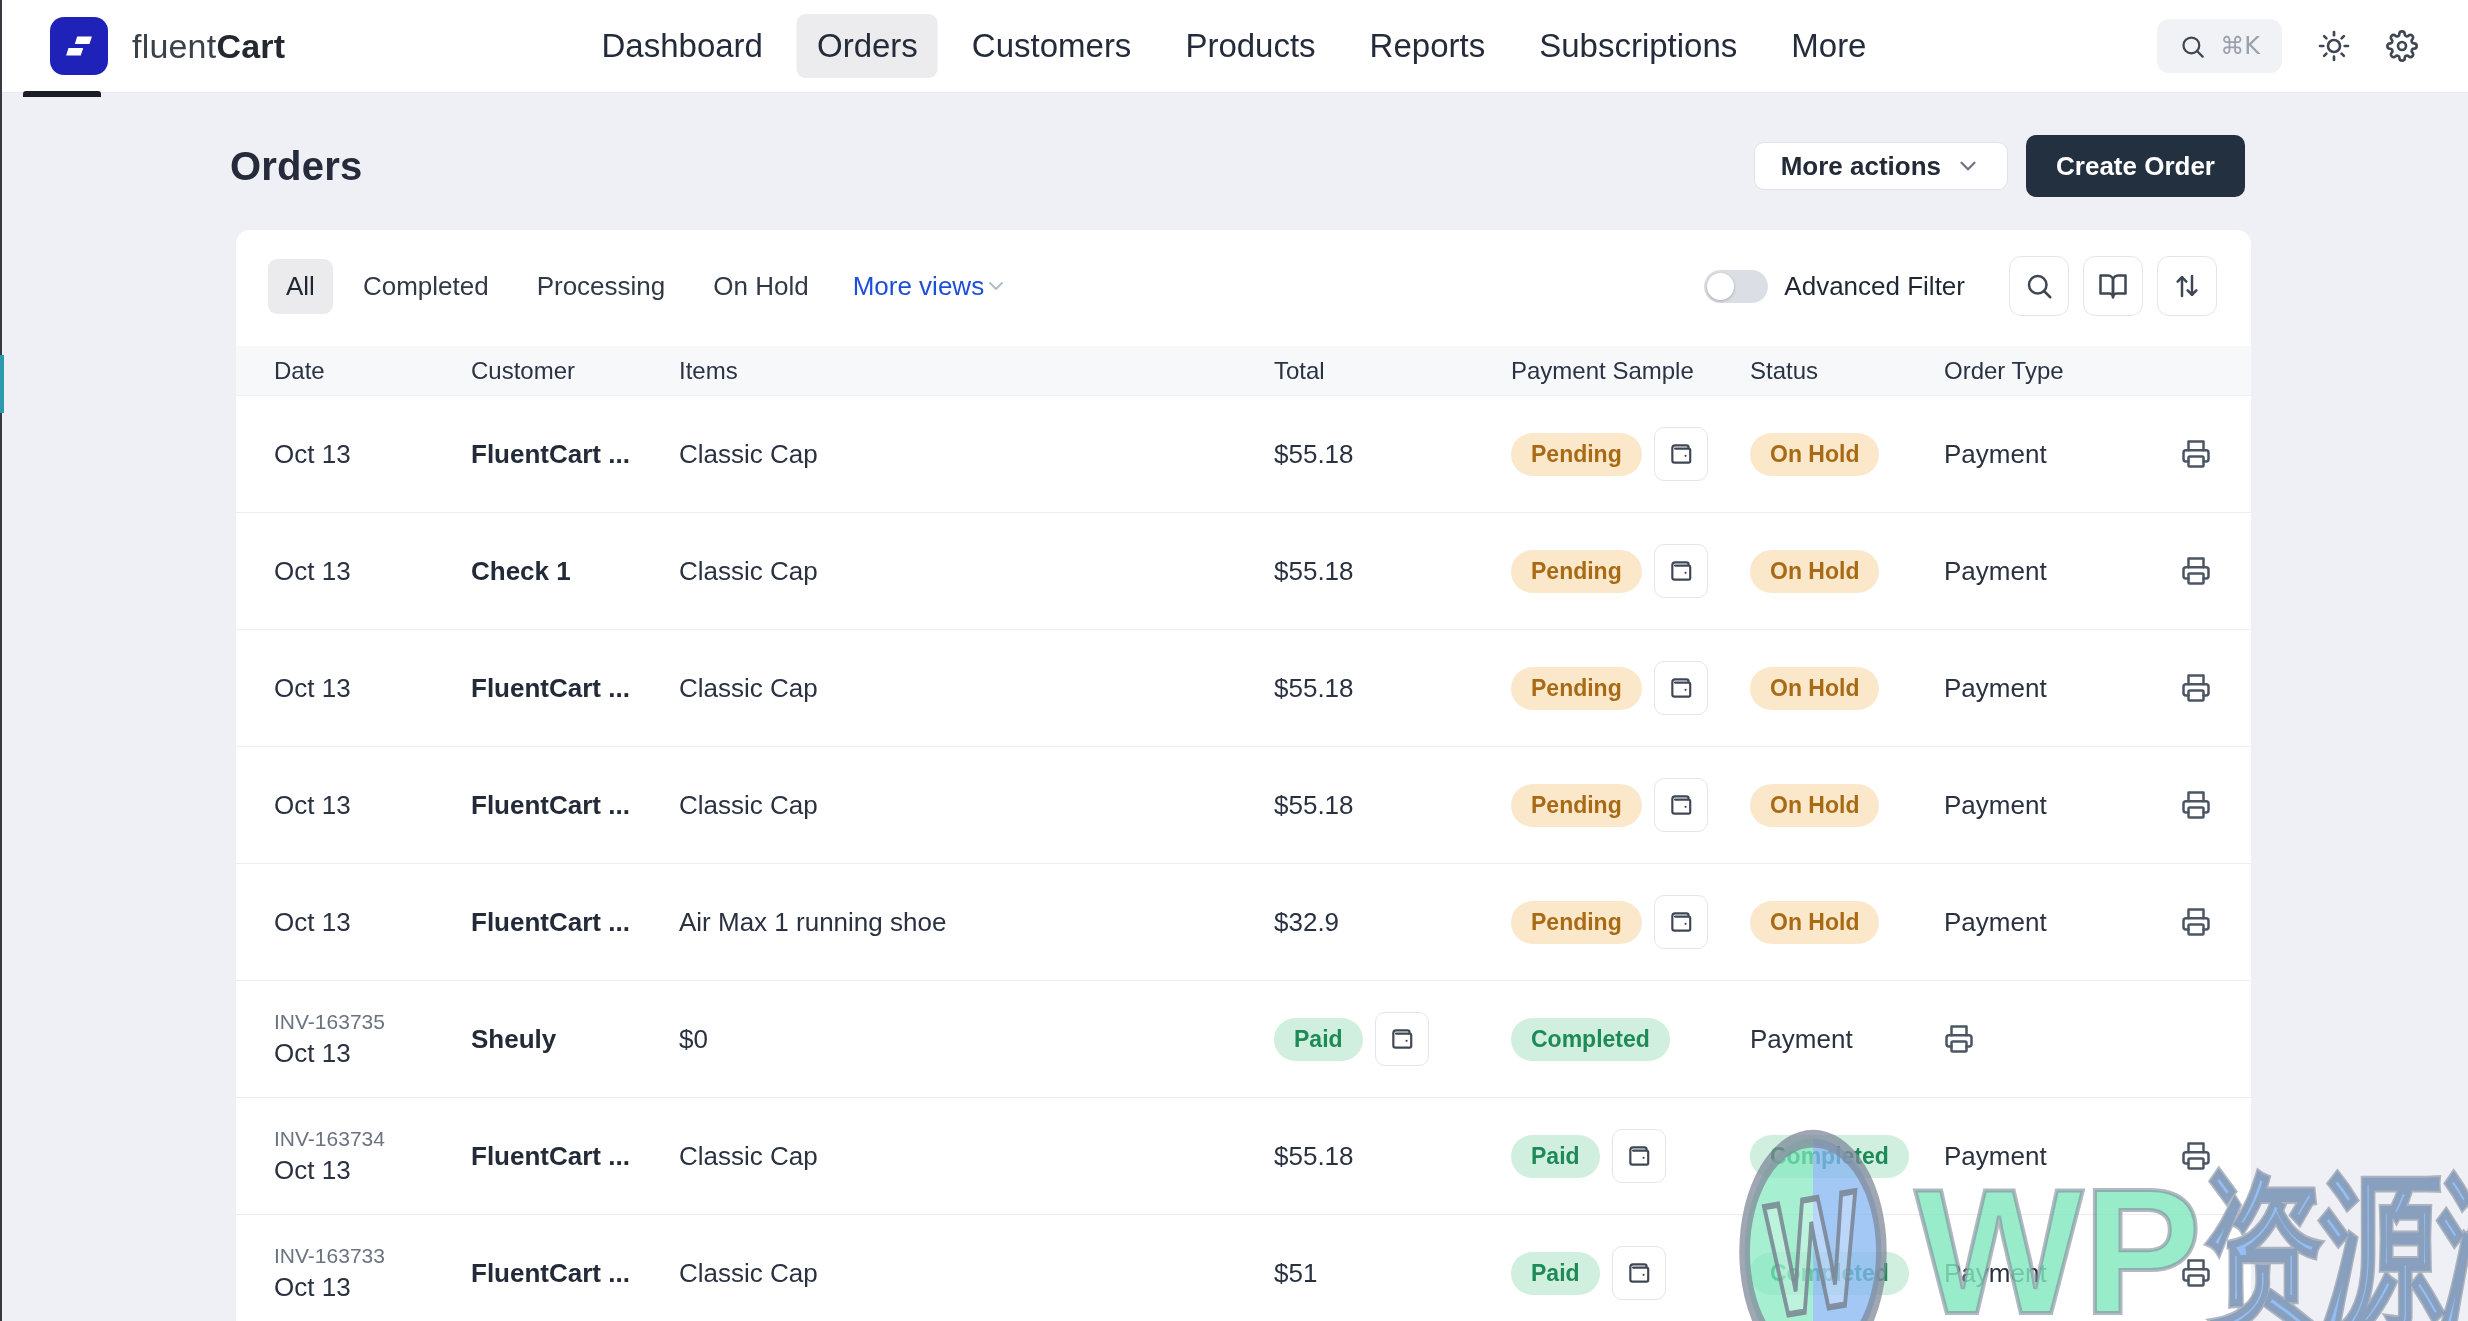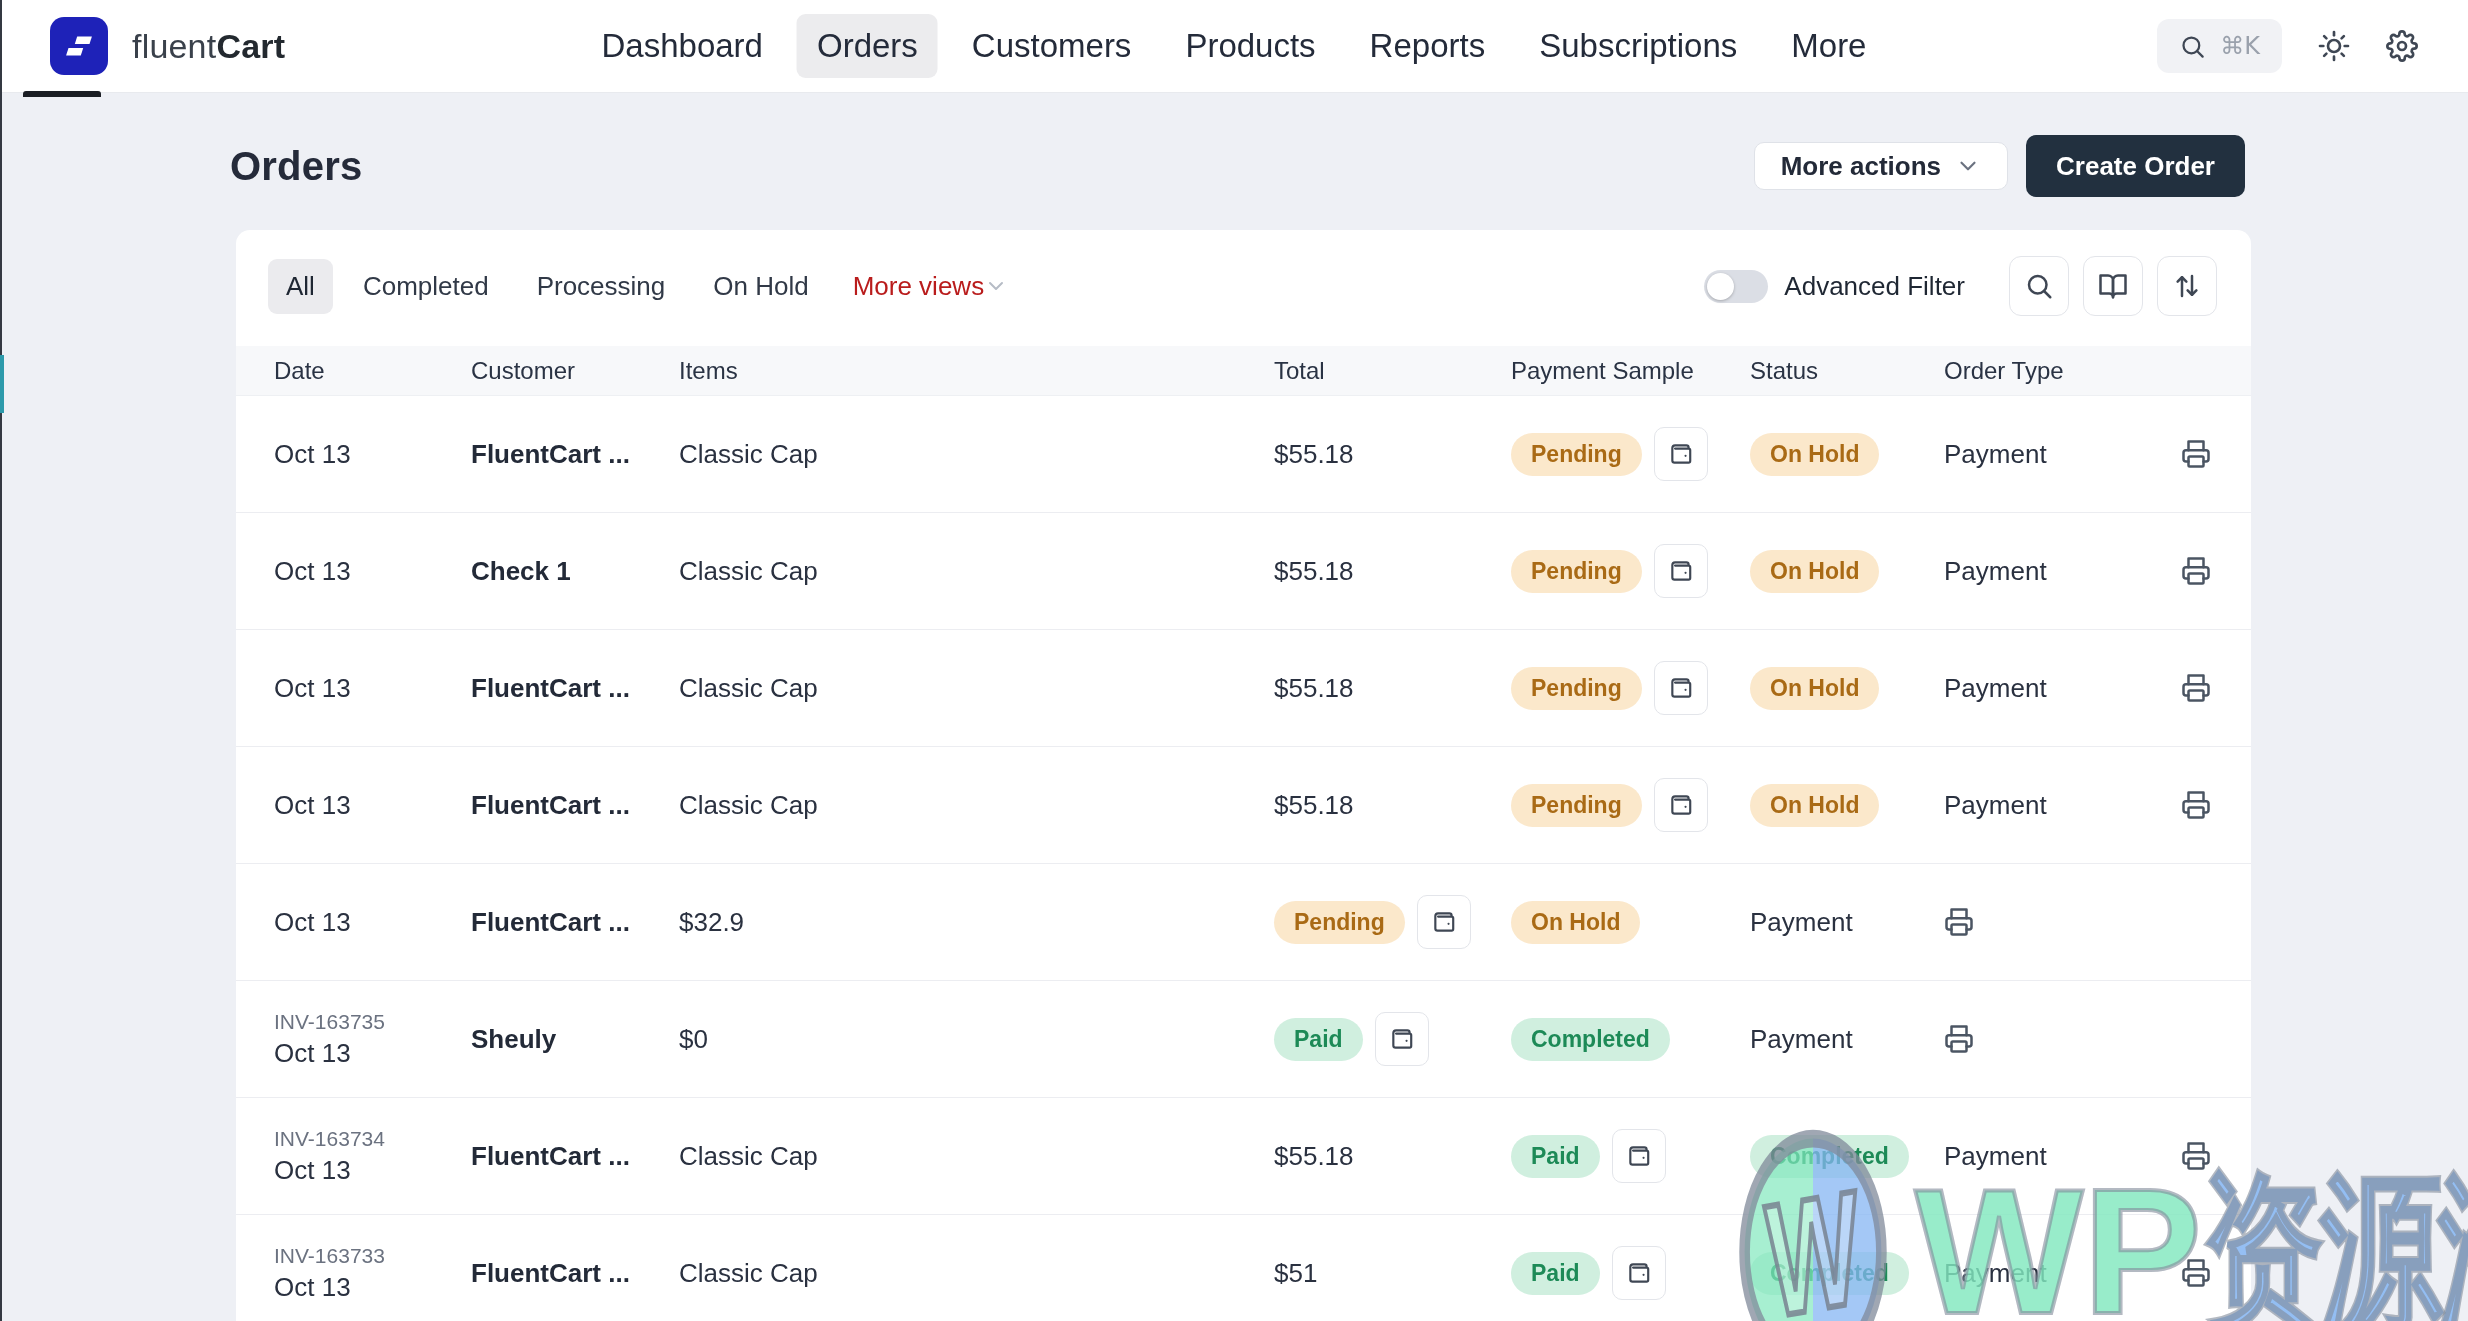--- a/index.html
+++ b/index.html
@@ -82,21 +82,21 @@
   .filter-bar {
     display: flex; align-items: center; justify-content: space-between;
     padding: 26px 34px 30px 32px;
   }
   .tabs { display: flex; align-items: center; gap: 12px; }
   .tab {
     font-size: 26px; font-weight: 500; color: #313947;
     padding: 12px 18px; border-radius: 9px; cursor: pointer; white-space: nowrap;
   }
   .tab.active { background: #ebebee; color: #1f2733; }
-  .more-views { display: flex; align-items: center; font-size: 26px; font-weight: 500; color: #b91c1c; padding: 12px 14px; cursor: pointer; }
+  .more-views { display: flex; align-items: center; font-size: 26px; font-weight: 500; color: #1d4ed8; padding: 12px 14px; cursor: pointer; }
   .chev { stroke: #9aa1ac; }
 
   .filter-right { display: flex; align-items: center; }
   .toggle {
     width: 64px; height: 33px; border-radius: 17px; background: #dbdee5;
     position: relative; cursor: pointer;
   }
   .toggle .knob {
     position: absolute; left: 3px; top: 3px; width: 27px; height: 27px;
     border-radius: 50%; background: #fff; box-shadow: 0 1px 3px rgba(0,0,0,.25);
@@ -408,20 +408,21 @@
     <rect x="6" y="14" width="12" height="8" rx="1"></rect>
   </svg>
 </button>
         </div>
       </div>
       <div class="trow body-row">
         <div>
           <div>Oct 13</div>
         </div>
         <div class="cell-customer">FluentCart ...</div>
+        <div>Air Max 1 running shoe</div>
         <div>$32.9</div>
         <div class="pay-cell">
           <span class="badge amber">Pending</span>
           <button class="wallet-btn">
   <svg class="stroke-ic" width="26" height="26" viewBox="0 0 24 24">
     <path d="M19 7V6a2 2 0 0 0-2-2H6.5A2.5 2.5 0 0 0 4 6.5V18a2 2 0 0 0 2 2h13a1.5 1.5 0 0 0 1.5-1.5v-10A1.5 1.5 0 0 0 19 7H6.5"></path>
     <circle cx="16.2" cy="13.7" r="1" fill="#3f4754" stroke="none"></circle>
   </svg>
 </button>
         </div>

